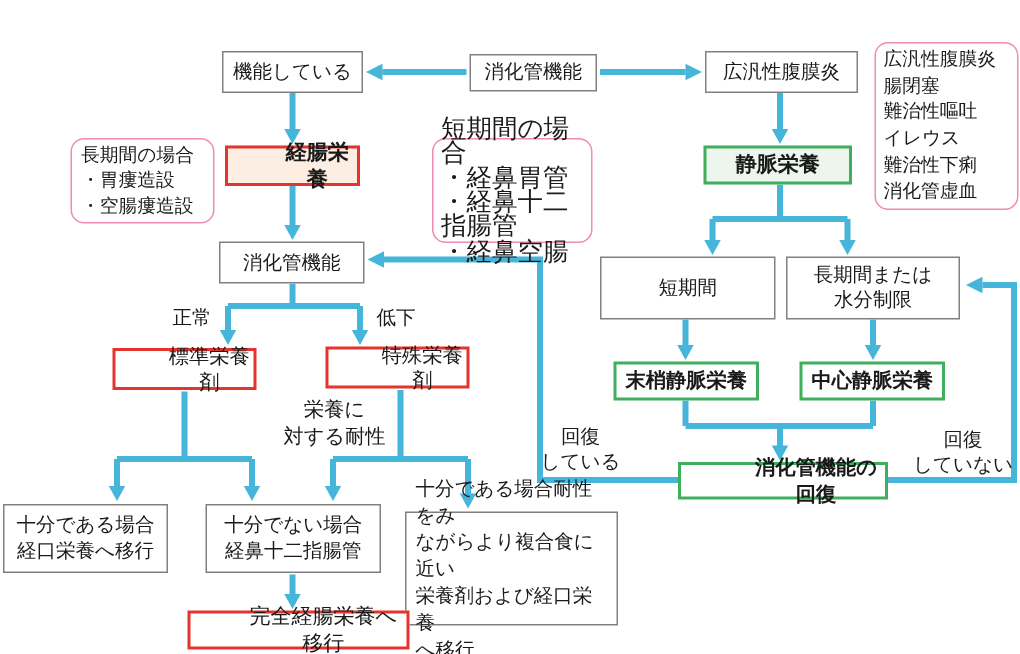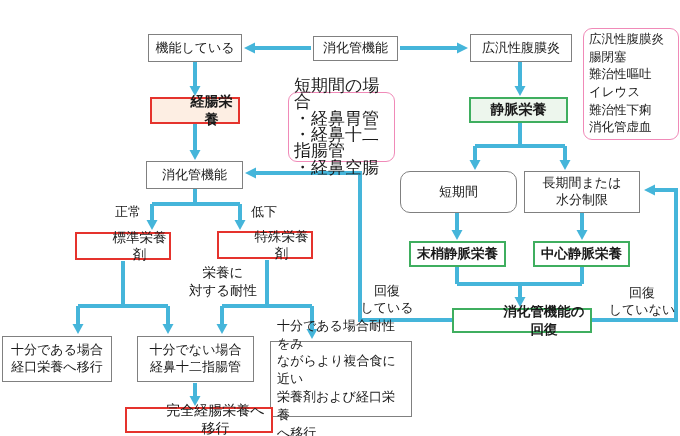--- a/index.html
+++ b/index.html
@@ -87,33 +87,36 @@
 
   <div class="box gray" style="left:470px;top:34px;width:102px;height:28px;">広汎性腹膜炎</div>
 
   <div class="box pinkR left" style="left:583px;top:28px;width:96px;height:112px;padding:3px 5px;font-size:12.5px;line-height:17.6px;">広汎性腹膜炎
 腸閉塞
 難治性嘔吐
 イレウス
 難治性下痢
 消化管虚血</div>
 
+  <div class="box pinkR left" style="left:47px;top:92px;width:96px;height:57px;padding:3px 6px;font-size:12.5px;line-height:16.8px;">長期間の場合
+・胃瘻造設
+・空腸瘻造設</div>
 
   <div class="box redB bold enteralFill" style="left:150px;top:97px;width:90px;height:27px;font-size:14px;">経腸栄養</div>
 
   <div class="box pinkR left" style="left:248px;top:92px;width:107px;height:70px;padding:3px 5px;font-size:17px;line-height:16.4px;margin-left:40px;">短期間の場合
 ・経鼻胃管
 ・経鼻十二指腸管
 ・経鼻空腸</div>
 
   <div class="box greenB bold parenteralFill" style="left:469px;top:97px;width:99px;height:26px;font-size:14px;">静脈栄養</div>
 
   <div class="box gray" style="left:146px;top:161px;width:97px;height:28px;">消化管機能</div>
 
-  <div class="box gray" style="left:400px;top:171px;width:117px;height:42px;border-radius:10px;">短期間</div>
+  <div class="box gray" style="left:400px;top:171px;width:117px;height:42px;">短期間</div>
 
   <div class="box gray" style="left:524px;top:171px;width:116px;height:42px;">長期間または
 水分制限</div>
 
   <div class="box redB" style="left:75px;top:232px;width:96px;height:28px;font-size:13.5px;">標準栄養剤</div>
 
   <div class="box redB" style="left:217px;top:231px;width:96px;height:28px;font-size:13.5px;">特殊栄養剤</div>
 
   <div class="box greenB bold" style="left:409px;top:241px;width:97px;height:26px;font-size:13.5px;">末梢静脈栄養</div>
 

